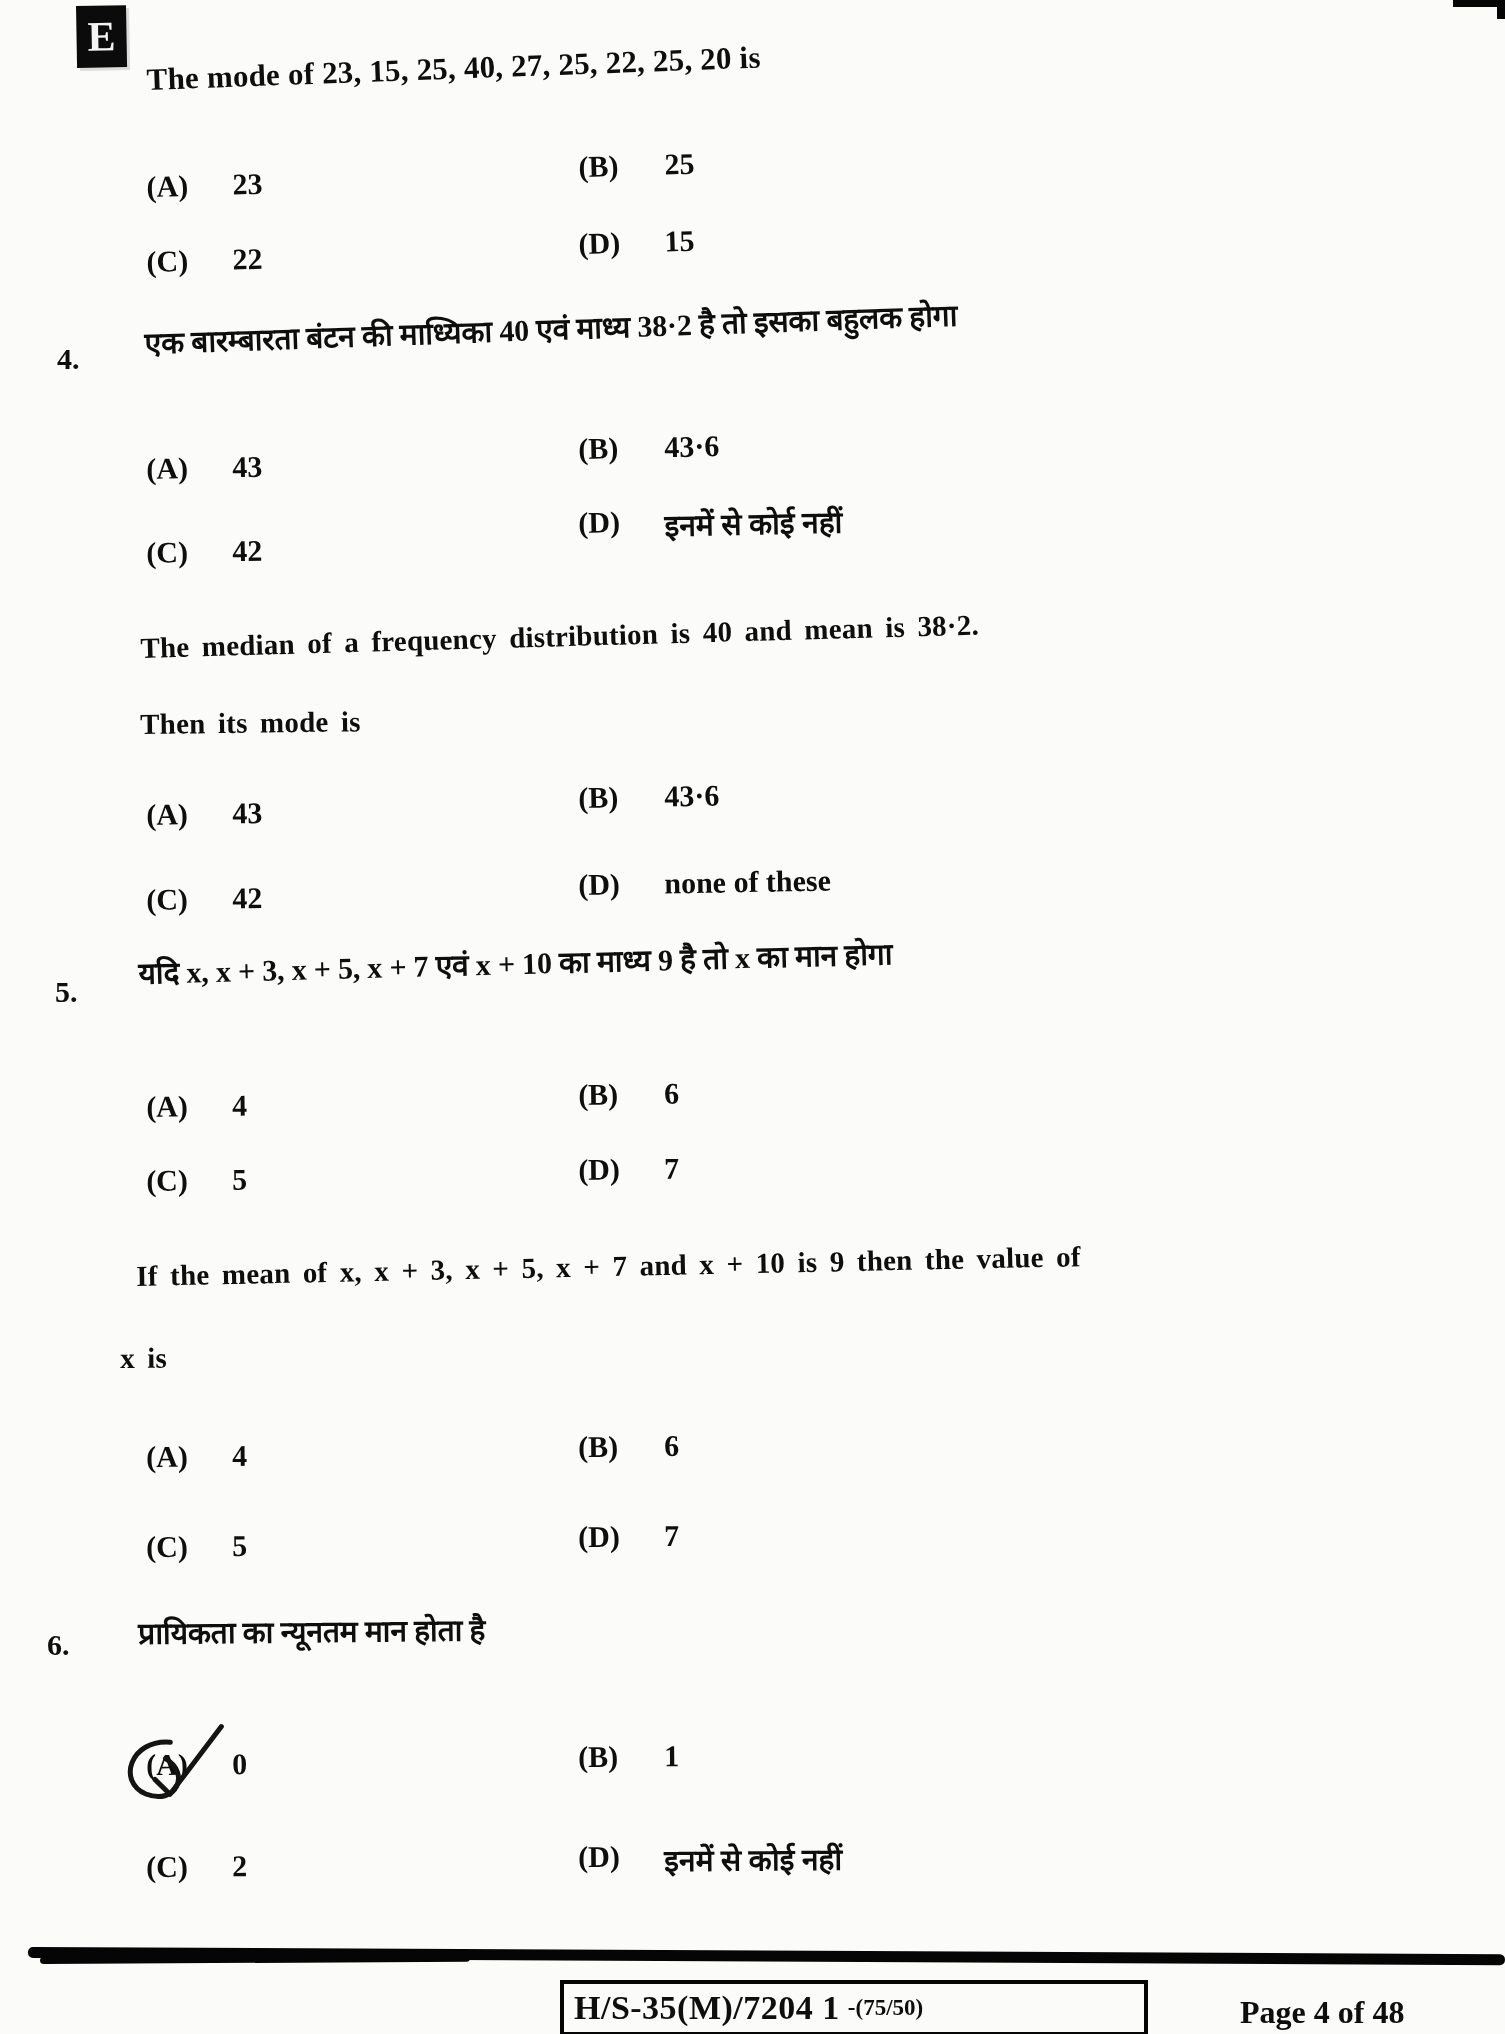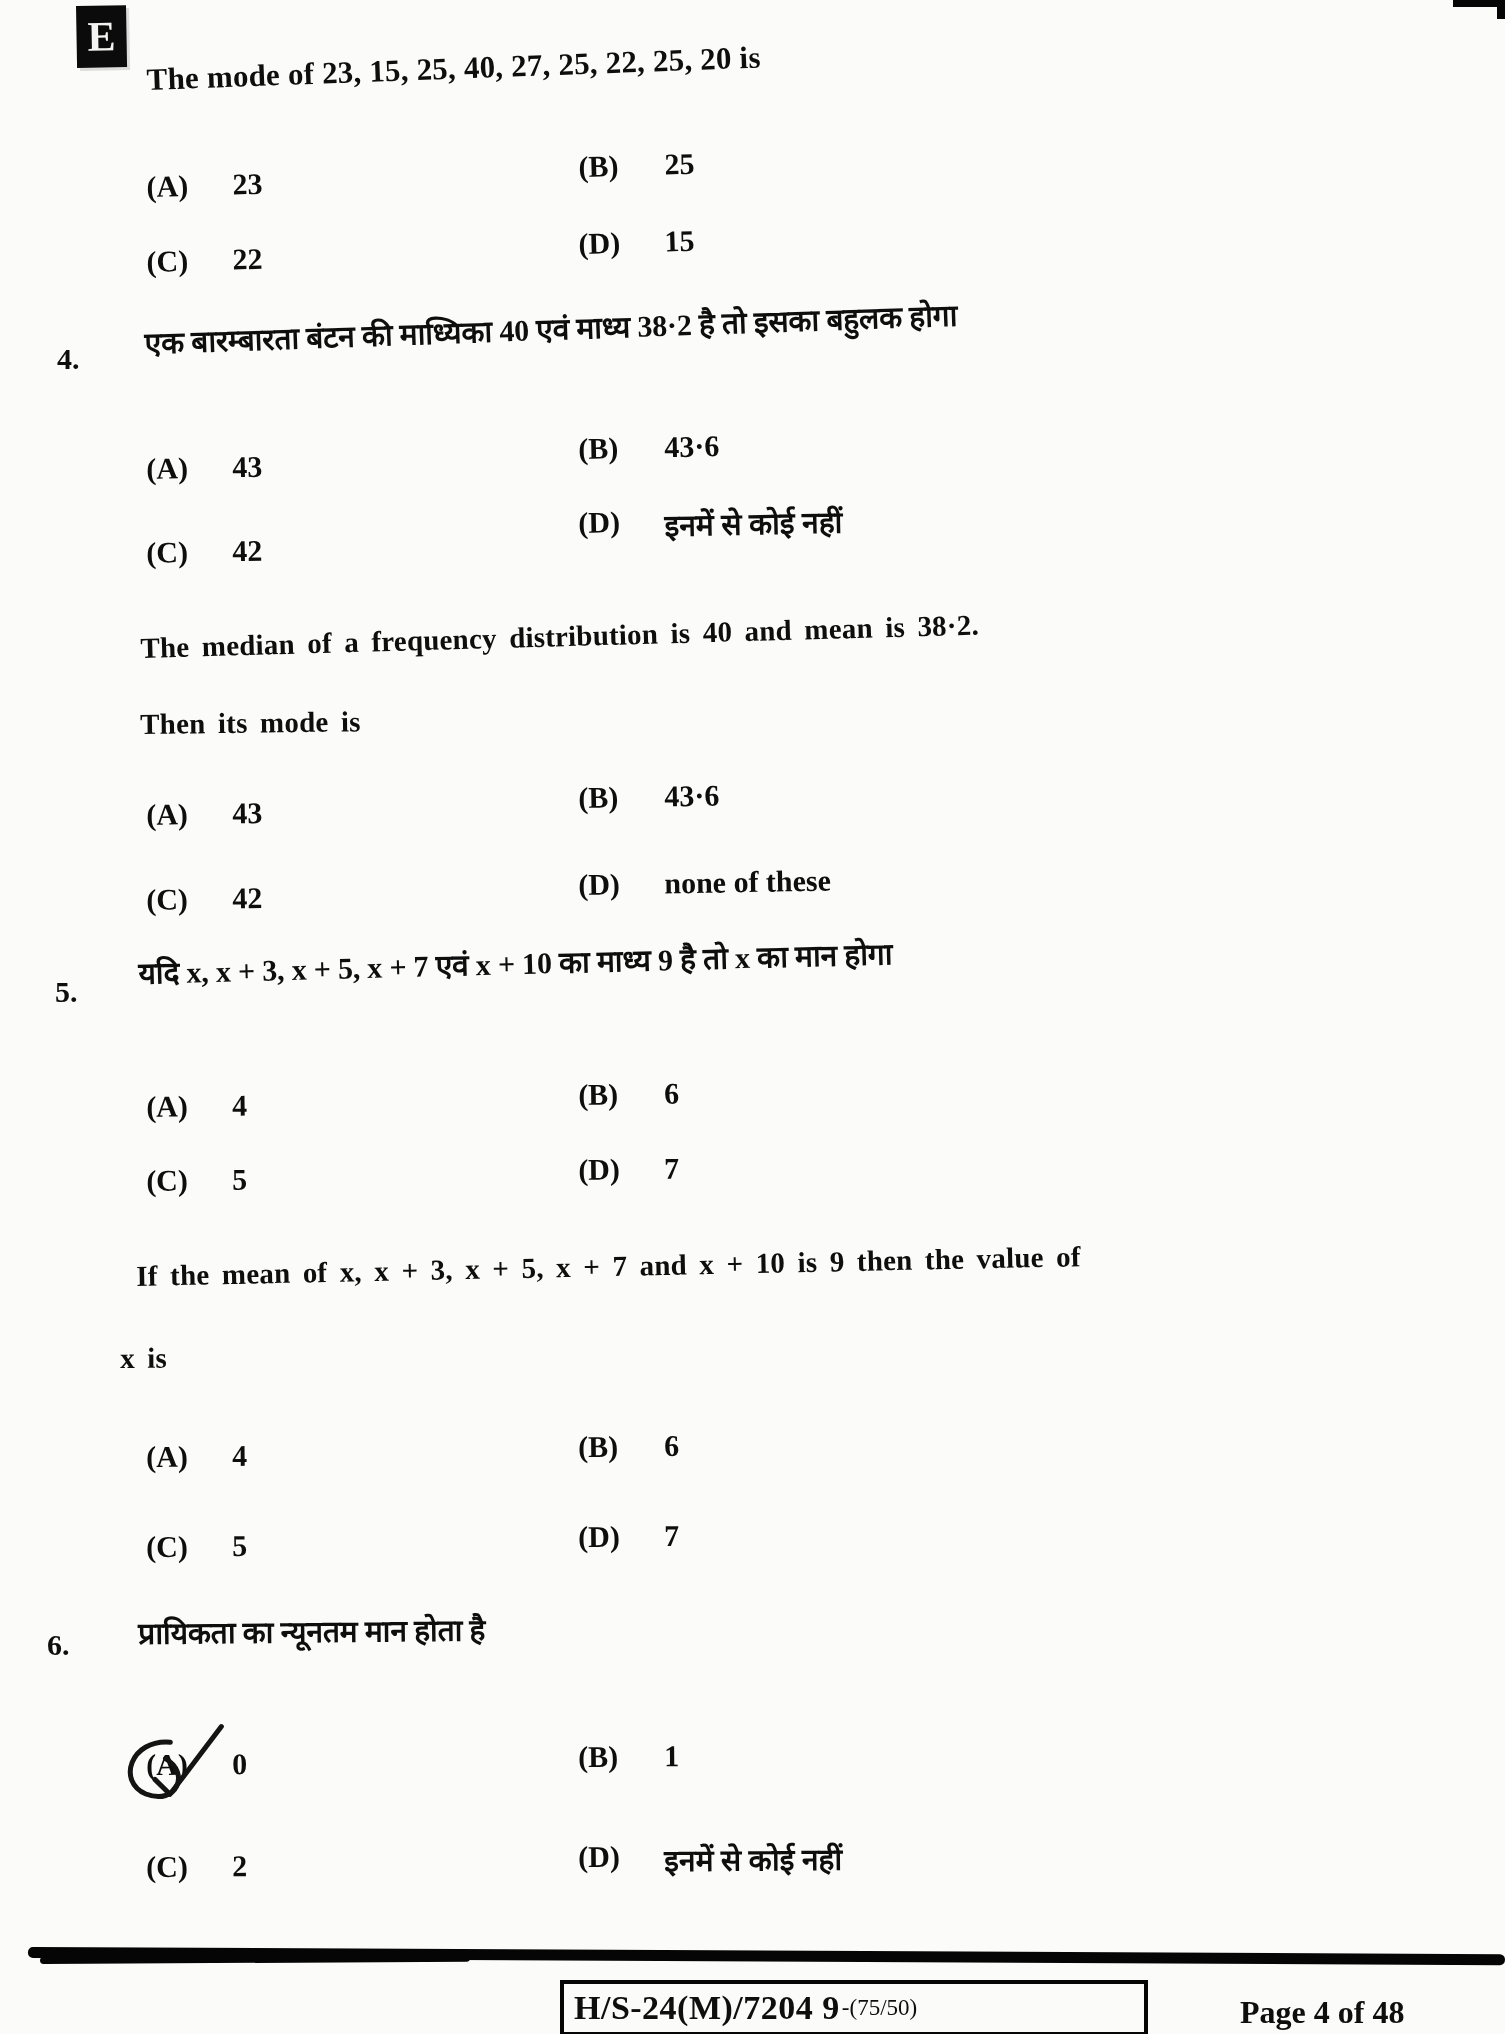--- a/index.html
+++ b/index.html
@@ -39,21 +39,21 @@
   .opt .val.hindi-val { font-size: 30px; }
   .check-svg { position: absolute; left: 110px; top: 1716px; transform: rotate(-4deg); }
   .fline  { left: 28px;  top: 1947px; width: 1477px; height: 11px; background: #050505; --r: 0.28deg; border-radius: 5px; }
   .fline2 { left: 40px;  top: 1957px; width: 430px;  height: 7px;  background: #050505; --r: -0.3deg; border-radius: 4px; }
   .footer-box {
     left: 560px; top: 1980px; width: 588px; height: 56px;
     border: 4px solid #050505; background: #fbfbf9;
     display: flex; align-items: center; padding: 0 10px;
   }
   .footer-box .code { font-size: 34px; font-weight: 700; letter-spacing: .5px; }
-  .footer-box .batch { font-size: 23px; font-weight: 400; margin-left: 2px; }
+  .footer-box .batch { font-size: 23px; font-weight: 700; margin-left: 8px; }
   .page-label { left: 1240px; top: 1994px; font-size: 32px; font-weight: 700; }
 </style>
 </head>
 <body>
 
 <div class="page">
 
   <div class="abs e-badge">E</div>
   <div class="abs corner-h"></div>
   <div class="abs corner-v"></div>
@@ -178,18 +178,18 @@
     <span class="val">2</span>
   </div>
   <div class="abs opt" style="left:578px; top:1840px; --r:-0.5deg">
     <span class="lab">(D)</span>
     <span class="val hindi-val">इनमें से कोई नहीं</span>
   </div>
 
   <div class="abs fline"></div>
   <div class="abs fline2"></div>
   <div class="abs footer-box">
-    <span class="code">H/S-24(M)/7204 9</span>
+    <span class="code">H/S-35(M)/7204 1</span>
     <span class="batch">-(75/50)</span>
   </div>
   <div class="abs page-label">Page 4 of 48</div>
 
 </div>
 
 </body></html>

